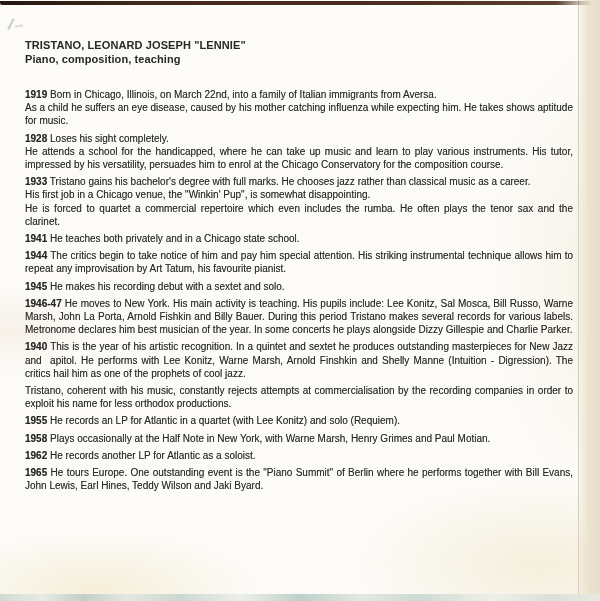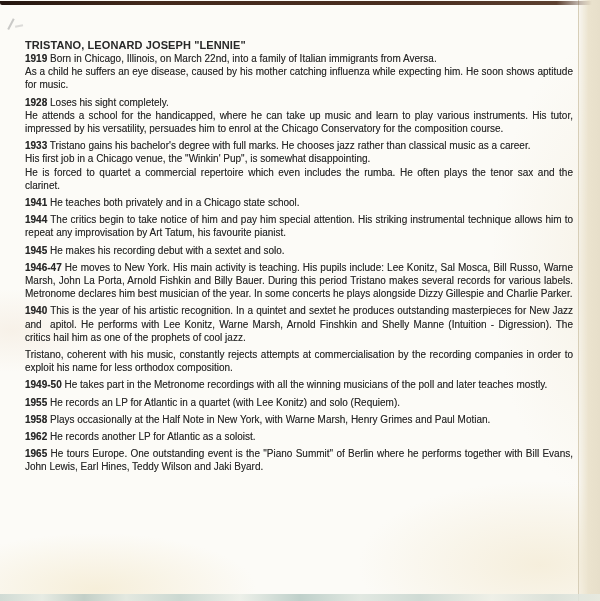--- a/index.html
+++ b/index.html
@@ -42,39 +42,40 @@
   }
   .corner-mark::after {
     content: ""; position: absolute; left: 8px; top: 9px; width: 8px; height: 1.5px;
     background: rgba(160,160,160,.35); transform: rotate(-12deg);
   }
   .content {
     position: absolute; top: 38px; left: 25px; width: 548px; z-index: 3;
   }
   .title { font-weight: bold; font-size: 11px; line-height: 14px; letter-spacing: .1px; }
   .subtitle { font-weight: bold; font-size: 11px; line-height: 14px; letter-spacing: .1px; }
-  .entries { font-size: 10px; }
+  .entries { margin-top: 22px; font-size: 10px; }
   .entry { margin-bottom: 4px; }
   .line { text-align: justify; line-height: 13.2px; text-shadow: 0 0 .4px rgba(40,40,40,.45); }
   .yr { font-weight: bold; }
 </style>
 </head>
 <body>
 
 <div class="page">
   <div class="top-bar"></div>
   <div class="right-strip"></div>
   <div class="corner-mark"></div>
 
   <div class="content">
     <div class="title">TRISTANO, LEONARD JOSEPH "LENNIE"</div>
+    <div class="subtitle">Piano, composition, teaching</div>
     <div class="entries">
         <div class="entry">
           <div class="line"><b class="yr">1919</b> Born in Chicago, Illinois, on March 22nd, into a family of Italian immigrants from Aversa.</div>
-          <div class="line">As a child he suffers an eye disease, caused by his mother catching influenza while expecting him. He soon shows aptitude for music.</div>
+          <div class="line">As a child he suffers an eye disease, caused by his mother catching influenza while expecting him. He takes shows aptitude for music.</div>
         </div>
         <div class="entry">
           <div class="line"><b class="yr">1928</b> Loses his sight completely.</div>
           <div class="line">He attends a school for the handicapped, where he can take up music and learn to play various instruments. His tutor, impressed by his versatility, persuades him to enrol at the Chicago Conservatory for the composition course.</div>
         </div>
         <div class="entry">
           <div class="line"><b class="yr">1933</b> Tristano gains his bachelor's degree with full marks. He chooses jazz rather than classical music as a career.</div>
           <div class="line">His first job in a Chicago venue, the "Winkin' Pup", is somewhat disappointing.</div>
           <div class="line">He is forced to quartet a commercial repertoire which even includes the rumba. He often plays the tenor sax and the clarinet.</div>
         </div>
@@ -87,24 +88,21 @@
         <div class="entry">
           <div class="line"><b class="yr">1945</b> He makes his recording debut with a sextet and solo.</div>
         </div>
         <div class="entry">
           <div class="line"><b class="yr">1946-47</b> He moves to New York. His main activity is teaching. His pupils include: Lee Konitz, Sal Mosca, Bill Russo, Warne Marsh, John La Porta, Arnold Fishkin and Billy Bauer. During this period Tristano makes several records for various labels. Metronome declares him best musician of the year. In some concerts he plays alongside Dizzy Gillespie and Charlie Parker.</div>
         </div>
         <div class="entry">
           <div class="line"><b class="yr">1940</b> This is the year of his artistic recognition. In a quintet and sextet he produces outstanding masterpieces for New Jazz and &nbsp;apitol. He performs with Lee Konitz, Warne Marsh, Arnold Finshkin and Shelly Manne (Intuition - Digression). The critics hail him as one of the prophets of cool jazz.</div>
         </div>
         <div class="entry">
-          <div class="line">Tristano, coherent with his music, constantly rejects attempts at commercialisation by the recording companies in order to exploit his name for less orthodox composition.</div>
-        </div>
-        <div class="entry">
-          <div class="line"><b class="yr">1949-50</b> He takes part in the Metronome recordings with all the winning musicians of the poll and later teaches mostly.</div>
+          <div class="line">Tristano, coherent with his music, constantly rejects attempts at commercialisation by the recording companies in order to exploit his name for less orthodox productions.</div>
         </div>
         <div class="entry">
           <div class="line"><b class="yr">1955</b> He records an LP for Atlantic in a quartet (with Lee Konitz) and solo (Requiem).</div>
         </div>
         <div class="entry">
           <div class="line"><b class="yr">1958</b> Plays occasionally at the Half Note in New York, with Warne Marsh, Henry Grimes and Paul Motian.</div>
         </div>
         <div class="entry">
           <div class="line"><b class="yr">1962</b> He records another LP for Atlantic as a soloist.</div>
         </div>

